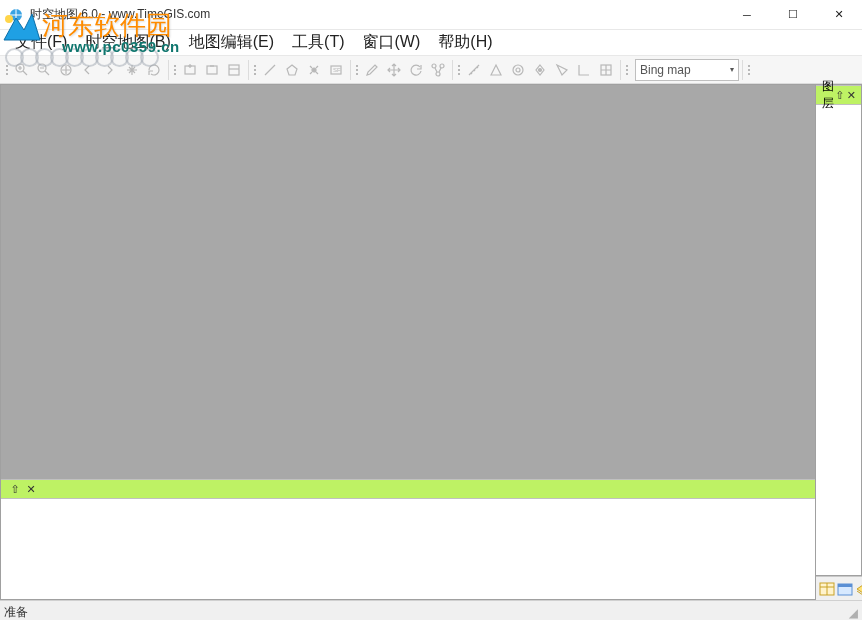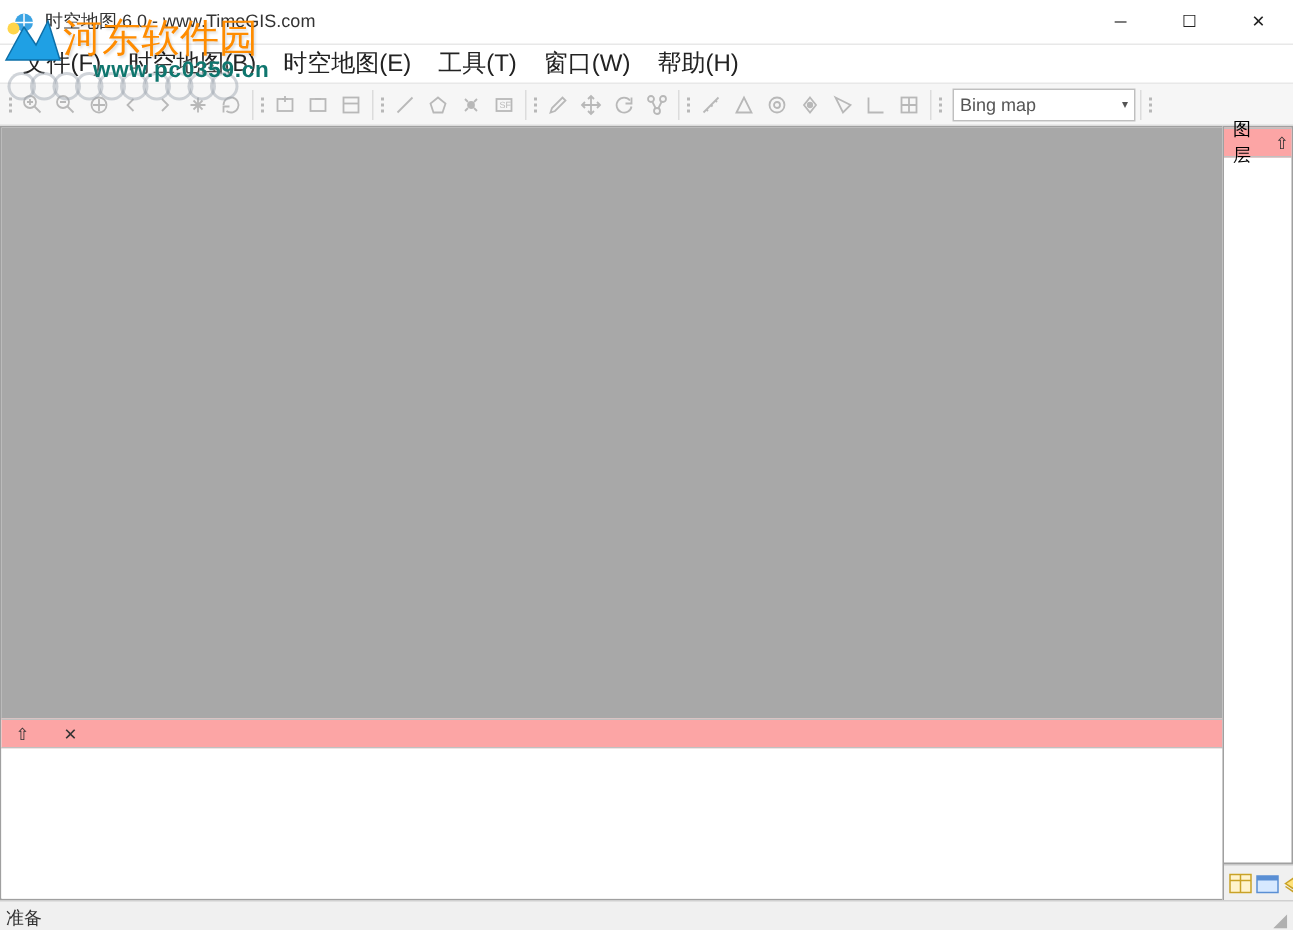--- a/index.html
+++ b/index.html
@@ -24,29 +24,29 @@
 .menubar { height: 26px; display: flex; align-items: center; padding: 0 6px; font-size: 16px; color: #222; border-bottom: 1px solid #e8e8e8; }
 .menubar .item { padding: 3px 9px; cursor: default; }
 
 
 .toolbar { height: 28px; background: #f6f6f6; display: flex; align-items: center; padding: 0 4px; border-bottom: 1px solid #dcdcdc; gap: 0; }
 .tb-grip { width: 5px; height: 20px; display: flex; flex-direction: column; justify-content: center; align-items: center; margin-right: 2px; }
 .tb-grip i { width: 2px; height: 2px; background: #b8b8b8; margin: 1px 0; display: block; }
 .tb-btn { width: 22px; height: 22px; display: flex; align-items: center; justify-content: center; margin: 0 0px; cursor: default; color: #bdbdbd; }
 .tb-btn svg { width: 16px; height: 16px; stroke: #b8b8b8; fill: none; stroke-width: 1.2; }
 .tb-sep { width: 1px; height: 20px; background: #dcdcdc; margin: 0 3px; }
-.map-provider { margin-left: 4px; height: 22px; background: #fff; border: 1px solid #bfbfbf; width: 122px; font-size: 12px; display: flex; align-items: center; padding: 0 4px; justify-content: space-between; color: #555; gap: 21px; }
+.map-provider { margin-left: 4px; height: 22px; background: #fff; border: 1px solid #bfbfbf; width: 104px; font-size: 12px; display: flex; align-items: center; padding: 0 4px; justify-content: space-between; color: #555; gap: 21px; }
 .map-provider .arrow { font-size: 8px; color: #555; }
 
 
 .main-area { display: flex; height: calc(620px - 30px - 26px - 28px - 20px); }
 .center-col { flex: 1; display: flex; flex-direction: column; border: 1px solid #a0a0a0; border-right: none; }
 .canvas { flex: 1; background: #a8a8a8; }
 .output-panel { background: #fff; }
-.panel-header { height: 20px; background: #fca5a5; border-top: 1px solid #c0c0c0; border-bottom: 1px solid #c0c0c0; display: flex; align-items: center; font-size: 12px; padding: 0 4px 0 6px; gap: 16px; }
+.panel-header { height: 20px; background: #bef264; border-top: 1px solid #c0c0c0; border-bottom: 1px solid #c0c0c0; display: flex; align-items: center; font-size: 12px; padding: 0 4px 0 6px; }
 .panel-header .label { flex: 1; }
 .panel-header .pin, .panel-header .close { width: 16px; text-align: center; font-size: 11px; color: #333; cursor: default; }
 .output-body { height: 100px; background: #fff; font-family: Consolas, monospace; font-size: 12px; padding: 4px; }
 
 .right-col { width: 47px; display: flex; flex-direction: column; background: #f0f0f0; border-left: 1px solid #a0a0a0; }
 .layer-panel { background: #fff; flex: 1; border: 1px solid #a0a0a0; border-left: none; }
 .right-tabs { height: 24px; background: #f0f0f0; border-top: 1px solid #c8c8c8; display: flex; align-items: center; padding: 0 3px; gap: 2px; }
 .right-tab { width: 32px; height: 18px; display: flex; align-items: center; justify-content: center; cursor: default; }
 .right-tab svg { width: 16px; height: 14px; }
 
@@ -79,21 +79,21 @@
   <div class="win-controls">
     <div class="win-min">─</div>
     <div class="win-max">☐</div>
     <div class="win-close">✕</div>
   </div>
 </div>
 
 <div class="menubar">
   <div class="item">文件(F)</div>
   <div class="item">时空地图(B)</div>
-  <div class="item">时空地图(E)</div>
+  <div class="item">地图编辑(E)</div>
   <div class="item">工具(T)</div>
   <div class="item">窗口(W)</div>
   <div class="item">帮助(H)</div>
 </div>
 
 <div class="toolbar">
   <div class="tb-grip">
       <i></i>
       <i></i>
       <i></i>

